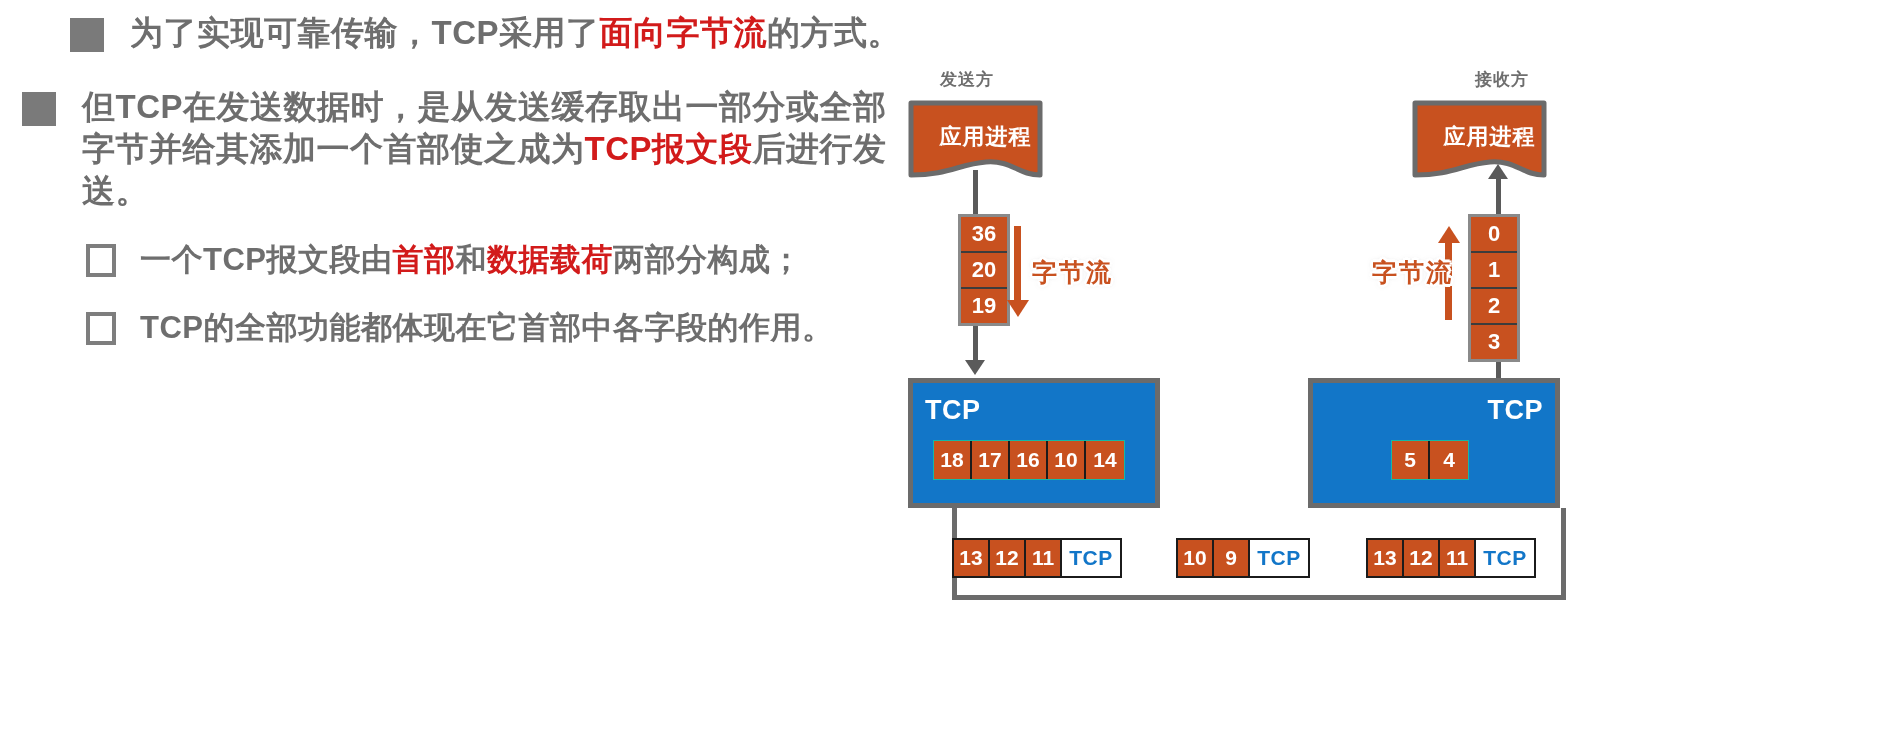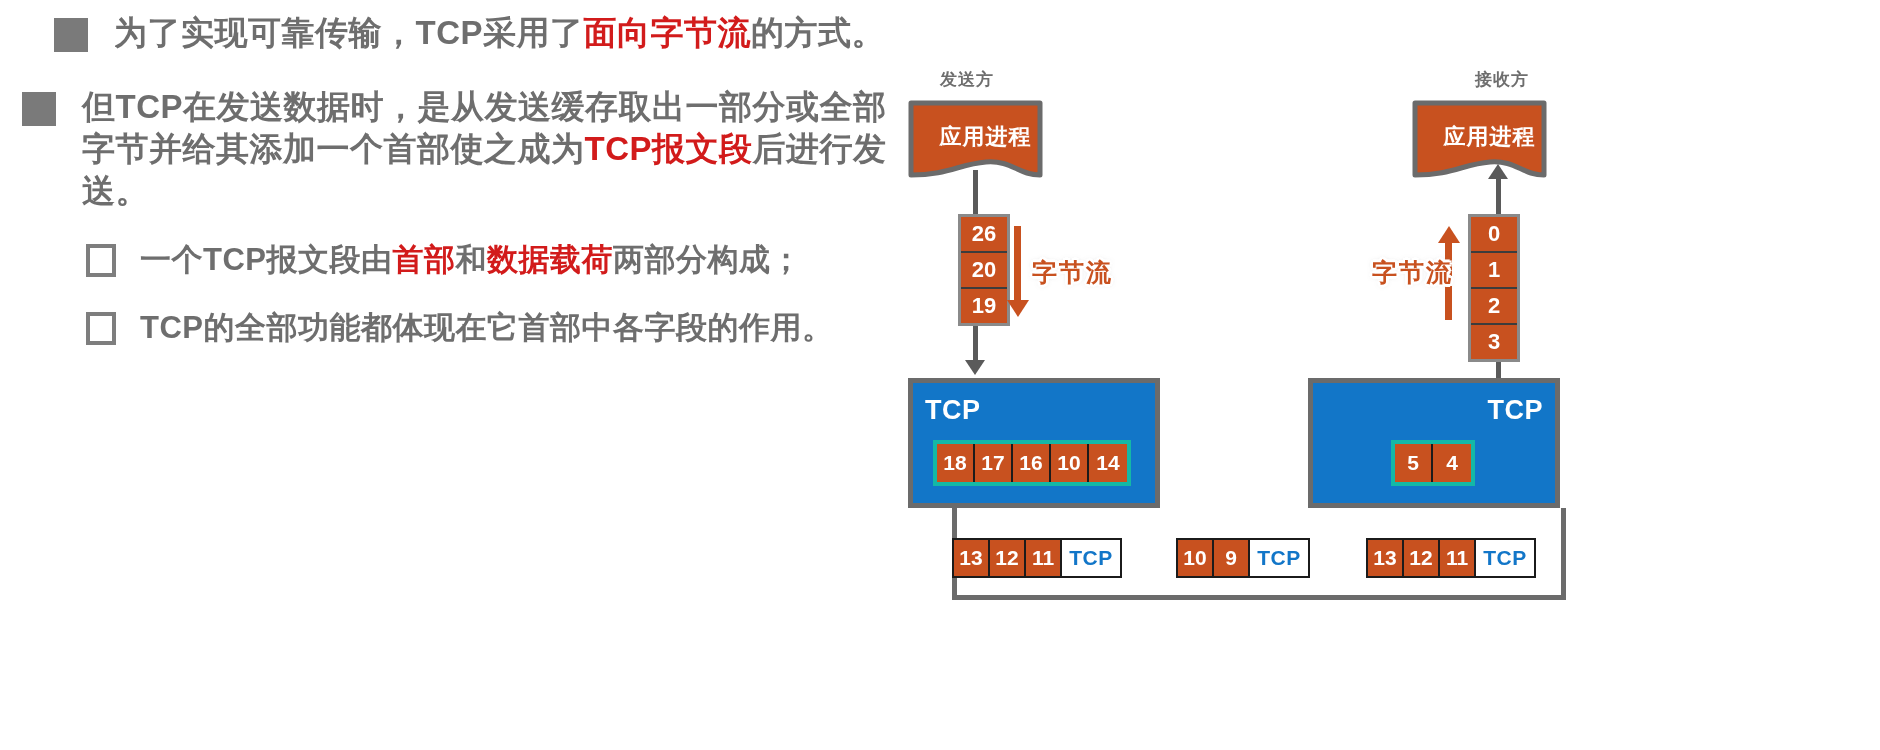--- a/index.html
+++ b/index.html
@@ -24,21 +24,21 @@
     width:30px;height:33px;border:4px solid #7e7e7e;background:#fff;
     flex:none;margin-top:4px;margin-right:24px;box-sizing:border-box;
   }
   .btext{
     font-size:33px;font-weight:bold;color:#6e6e6e;line-height:1.28;
     letter-spacing:.5px;
   }
   .btext.sub{font-size:31px;}
   .red{color:#d21b1b;}
 
-  #b1{left:6px;top:12px;width:870px;padding-left:48px;}
+  #b1{left:22px;top:12px;width:870px;padding-left:48px;}
   #b2{left:22px;top:86px;width:870px;}
   #b3{left:86px;top:240px;width:820px;}
   #b4{left:86px;top:308px;width:820px;}
 
   
   .diagram{position:absolute;left:900px;top:0;width:980px;height:750px;}
 
   .side-label{
     position:absolute;font-size:17px;font-weight:bold;color:#6e6e6e;
     letter-spacing:1px;white-space:nowrap;
@@ -111,21 +111,21 @@
   }
   #tcp-sender{left:8px;top:378px;width:252px;height:130px;}
   #tcp-receiver{left:408px;top:378px;width:252px;height:130px;}
   .tcp-title{
     position:absolute;top:12px;font-size:27px;font-weight:bold;color:#ffffff;
     letter-spacing:.5px;
   }
   #tcp-title-s{left:12px;}
   #tcp-title-r{right:12px;}
 
-  .seg-row{position:absolute;display:flex;border:4px solid #14b8a6;}
+  .seg-row{position:absolute;display:flex;border:1px solid #14b8a6;}
   .seg-cell{
     width:38px;height:38px;background:#c8511f;
     display:flex;align-items:center;justify-content:center;
     font-size:21px;font-weight:bold;color:#ffffff;
     border-right:2px solid #1b1b1b;box-sizing:border-box;
   }
   .seg-cell:last-child{border-right:none;}
   #segs-sender{left:20px;top:57px;}
   #segs-receiver{left:78px;top:57px;}
 
@@ -210,21 +210,21 @@
       <span>应用进程</span>
     </div>
 
     <div class="vline" style="left:73px;top:170px;height:190px;"></div>
     <div class="arrowhead-down" style="left:65px;top:360px;"></div>
 
     <div class="vline" style="left:596px;top:178px;height:200px;"></div>
     <div class="arrowhead-up" style="left:588px;top:164px;"></div>
 
     <div class="bytecol" id="buf-sender">
-      <div class="bytecell">26</div>
+      <div class="bytecell">36</div>
       <div class="bytecell">20</div>
       <div class="bytecell">19</div>
     </div>
 
     <div class="bytecol" id="buf-receiver">
       <div class="bytecell">0</div>
       <div class="bytecell">1</div>
       <div class="bytecell">2</div>
       <div class="bytecell">3</div>
     </div>

